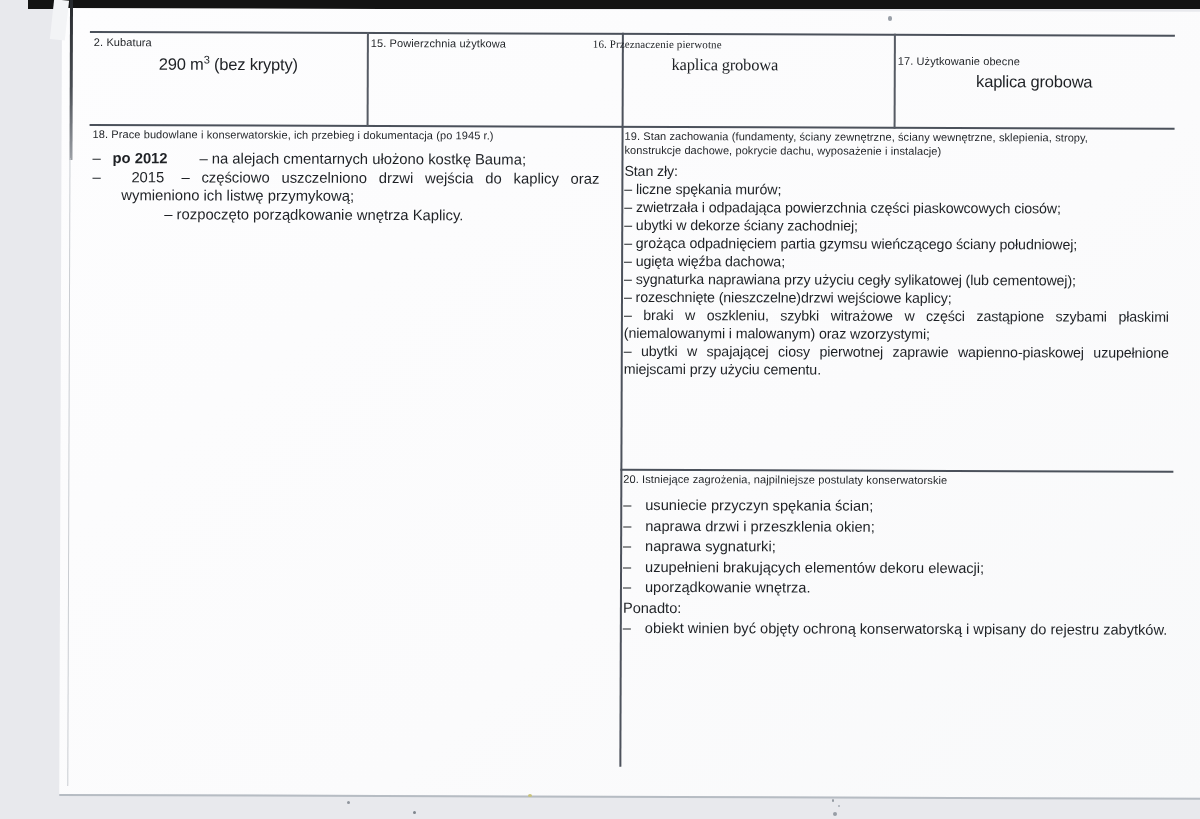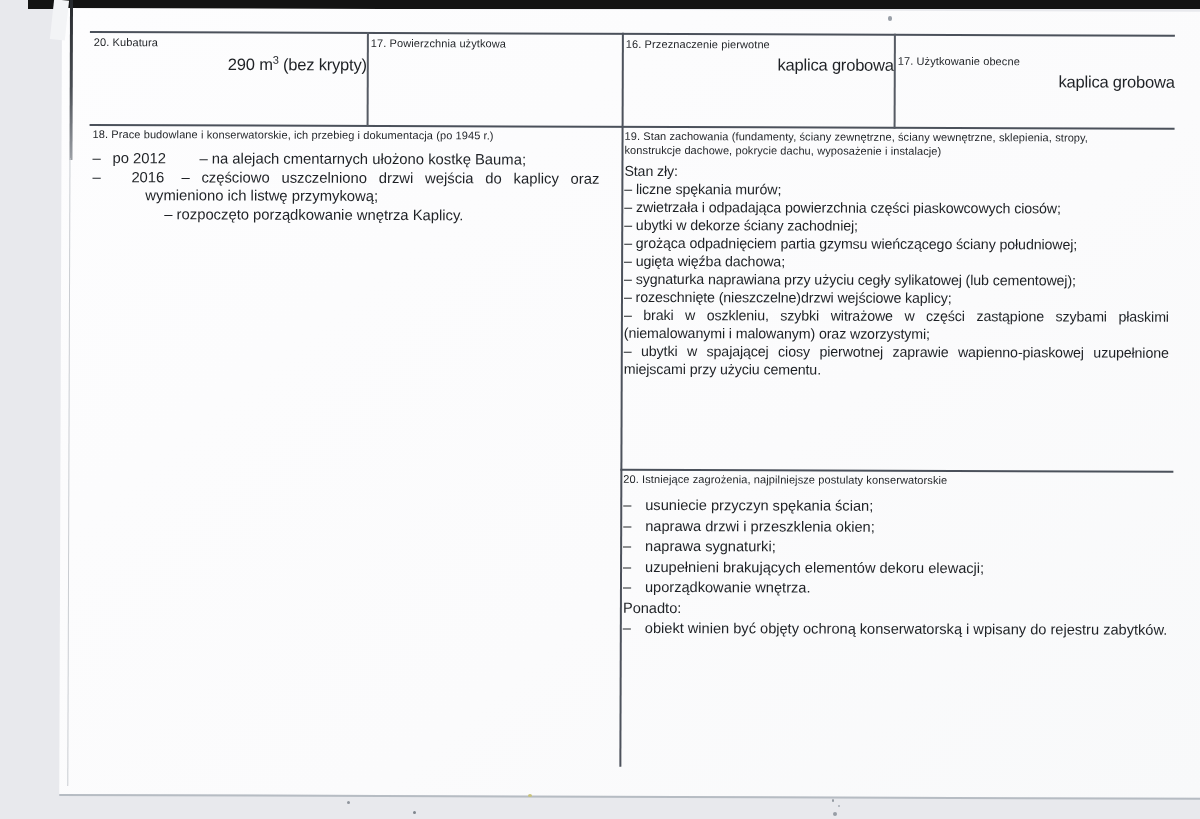--- a/index.html
+++ b/index.html
@@ -26,41 +26,41 @@
   .l-top { left:28px; top:23px; width:1085px; }
   .l-row { left:28px; top:116px; width:1085px; }
   .l-1920 { left:560px; top:459px; width:553px; }
   .v-1 { left:305px; top:23px; height:95px; }
   .v-mid { left:560px; top:23px; height:734px; background:#4d525c; }
   .v-3 { left:832px; top:23px; height:95px; }
 
   .cell { position:absolute; top:23px; height:93px; }
   .c14 { left:28px;  width:277px; }
   .c15 { left:305px; width:255px; }
-  .c16 { left:560px; width:272px; }
+  .c16 { left:527px; width:272px;font-family:Liberation Serif, serif; }
   .c17 { left:832px; width:281px;margin-top:16px; }
   .cell-label { position:absolute; top:5px; left:4px; font-size:11px; letter-spacing:.1px; white-space:nowrap; }
-  .cell-value { position:absolute; top:22px; left:0; width:100%; text-align:right;
+  .cell-value { position:absolute; top:22px; left:0; width:100%; text-align:center;
     font-size:16.5px; letter-spacing:-.2px; white-space:nowrap; }
   .cell-value sup { font-size:11px; }
 
   .hdr { position:absolute; font-size:11px; letter-spacing:.1px; line-height:13.5px; }
   .hdr18 { left:31px; top:120px; width:520px; }
   .hdr19 { left:563px; top:120px; width:548px; }
   .hdr20 { left:563px; top:463px; width:548px; }
 
   .f18 { position:absolute; left:28px; top:142px; width:532px; font-size:14.8px; }
   .f18 .row { position:relative; height:18.5px; }
   .f18 span { position:absolute; white-space:nowrap; }
   .f18 .d  { left:3px; }
-  .f18 .y1 { left:23px; }
+  .f18 .y1 { left:23px;font-weight:bold; }
   .f18 .y2 { left:42px; }
   .f18 .t1 { left:110px; }
   .f18 .t2 { left:92px; width:418px; white-space:normal; text-align:justify; text-align-last:justify; display:block; }
-  .f18 .t3 { left:56px; }
+  .f18 .t3 { left:32px; }
   .f18 .t4 { left:75px; }
 
   .f19 { position:absolute; left:563px; top:152px; width:545px;
     font-size:14.2px; line-height:18px; letter-spacing:-.1px; }
   .f19 .item { text-align:justify; }
 
   .f20 { position:absolute; left:563px; top:485px; width:547px; font-size:14.6px; line-height:20.5px; }
   .f20 .brow { display:flex; }
   .f20 .bd { width:22px; flex:0 0 22px; }
   .f20 .bt { flex:1; }
@@ -87,45 +87,45 @@
     <div class="edge-light"></div>
 
     <div class="hline l-top"></div>
     <div class="hline l-row"></div>
     <div class="hline l-1920"></div>
     <div class="vline v-1"></div>
     <div class="vline v-mid"></div>
     <div class="vline v-3"></div>
 
     <div class="cell c14">
-      <div class="cell-label">20. Kubatura</div>
+      <div class="cell-label">2. Kubatura</div>
       <div class="cell-value"><span>290 m</span><sup>3</sup><span> (bez krypty)</span></div>
     </div>
     <div class="cell c15">
-      <div class="cell-label">17. Powierzchnia użytkowa</div>
+      <div class="cell-label">15. Powierzchnia użytkowa</div>
     </div>
     <div class="cell c16">
       <div class="cell-label">16. Przeznaczenie pierwotne</div>
       <div class="cell-value">kaplica grobowa</div>
     </div>
     <div class="cell c17">
       <div class="cell-label">17. Użytkowanie obecne</div>
       <div class="cell-value">kaplica grobowa</div>
     </div>
 
     <div class="hdr hdr18">18. Prace budowlane i konserwatorskie, ich przebieg i dokumentacja (po 1945 r.)</div>
     <div class="f18">
       <div class="row">
         <span class="d">–</span>
         <span class="y1">po 2012</span>
         <span class="t1">– na alejach cmentarnych ułożono kostkę Bauma;</span>
       </div>
       <div class="row">
         <span class="d">–</span>
-        <span class="y2">2016</span>
+        <span class="y2">2015</span>
         <span class="t2">– częściowo uszczelniono drzwi wejścia do kaplicy oraz</span>
       </div>
       <div class="row">
         <span class="t3">wymieniono ich listwę przymykową;</span>
       </div>
       <div class="row">
         <span class="t4">– rozpoczęto porządkowanie wnętrza Kaplicy.</span>
       </div>
     </div>
 

